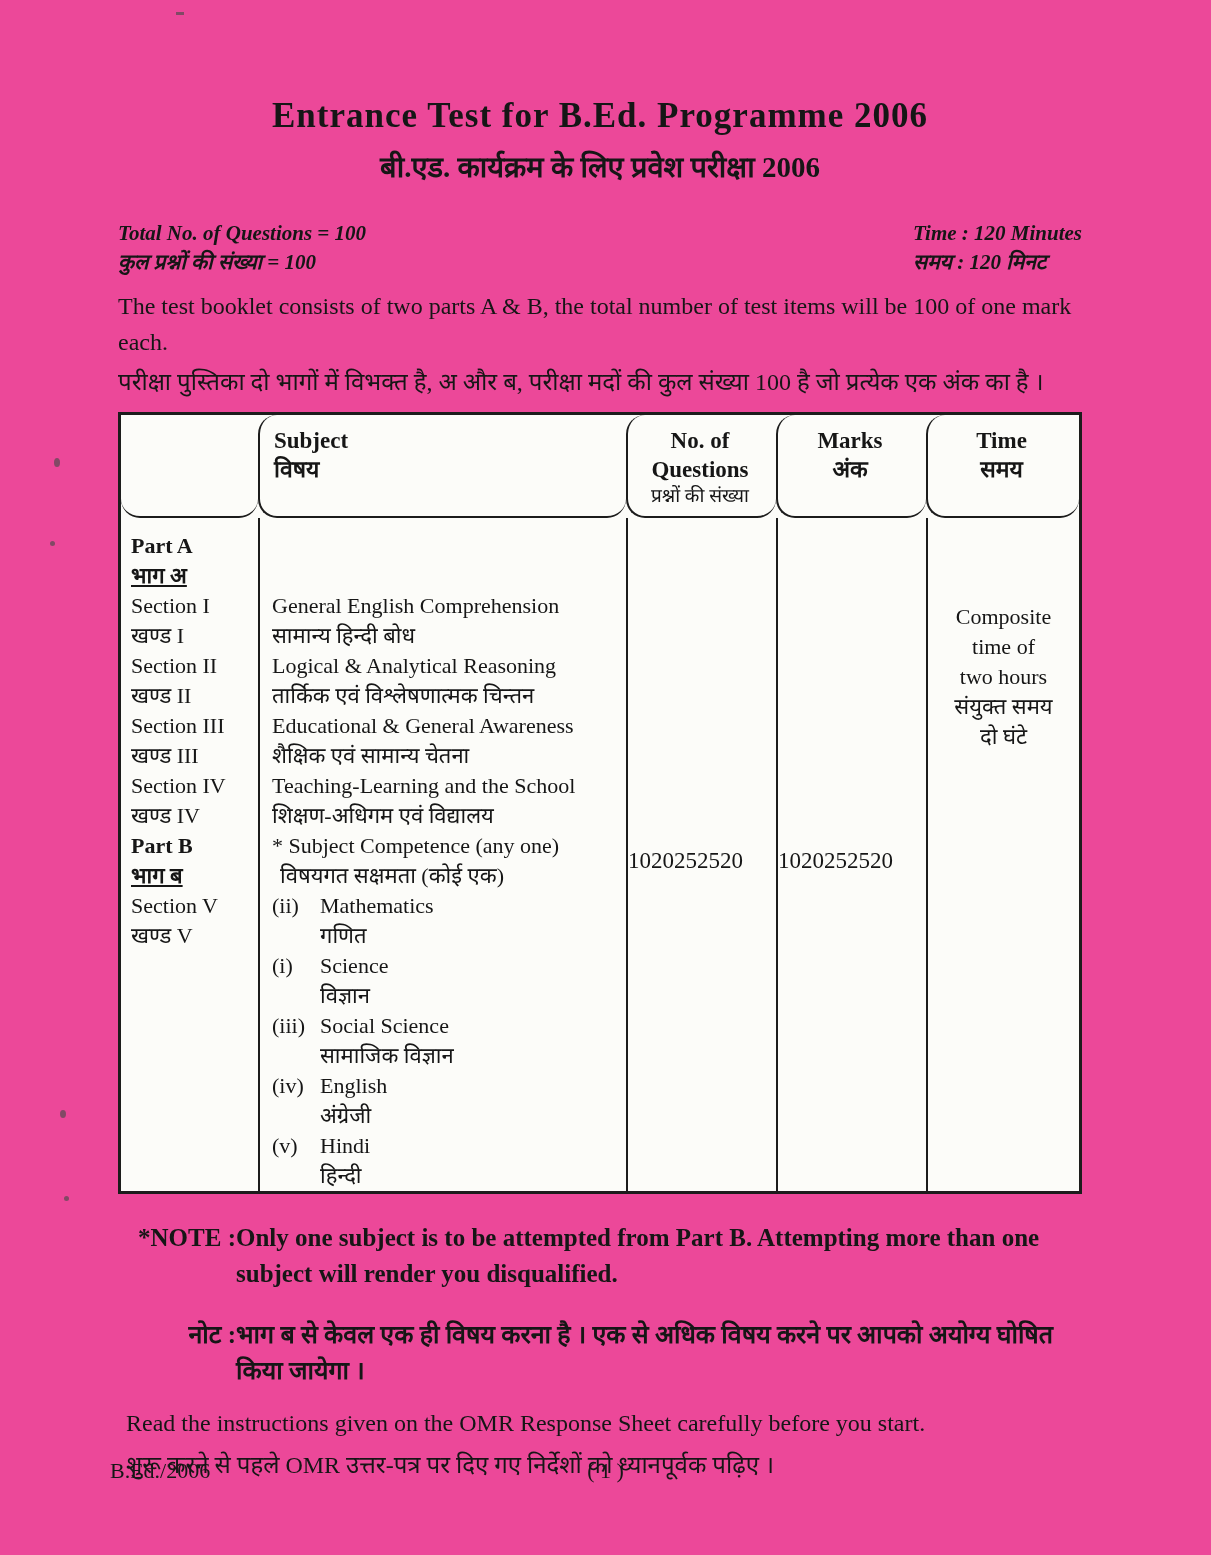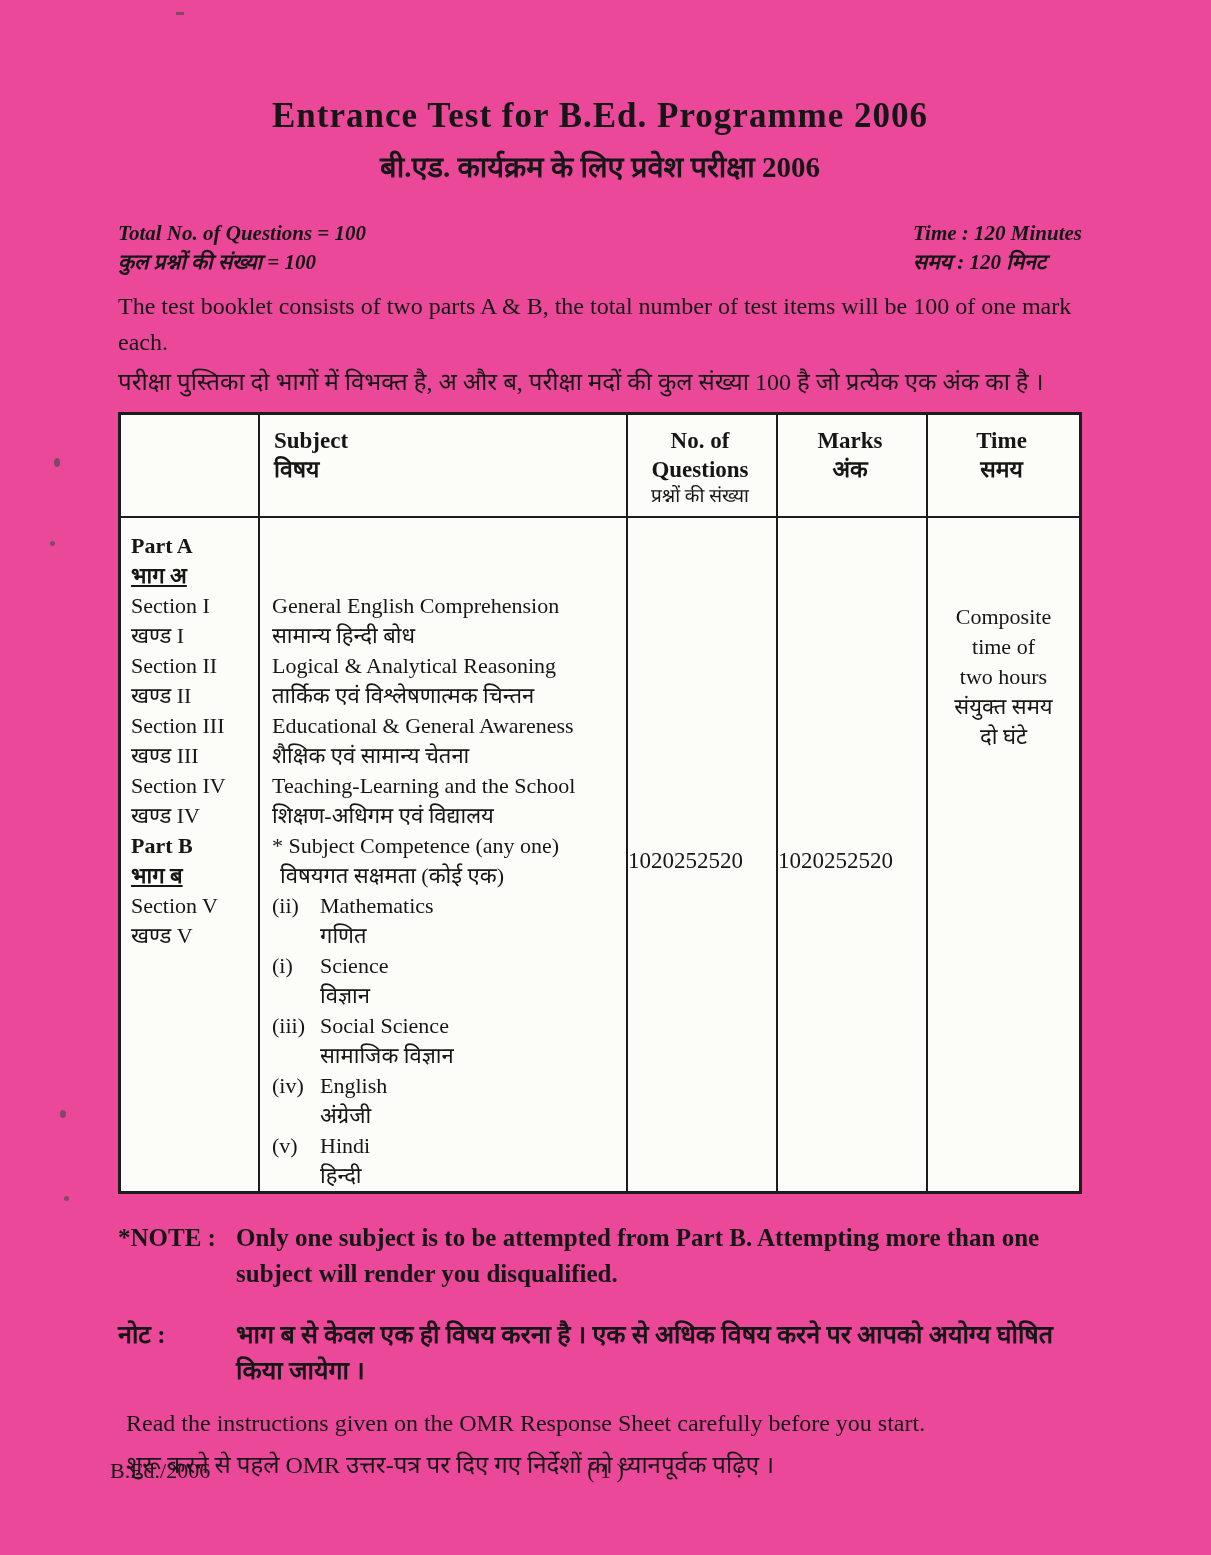--- a/index.html
+++ b/index.html
@@ -56,20 +56,21 @@
   }
   .cell { border-left: 2px solid #1c1c1c; }
   .cell.c1 { border-left: none; }
   .th {
     border-bottom: 2px solid #1c1c1c;
     font-weight: bold;
     text-align: center;
     padding: 12px 4px 8px 0;
     line-height: 1.25;
     font-size: 23px;
+    border-radius: 19px;
   }
   .th.subject-h { text-align: left; padding-left: 14px; }
   .hdr-hi-small { font-size: 19px; font-weight: normal; }
   .td { padding-top: 13px; }
   .ln { line-height: 30px; white-space: nowrap; }
   .left-col { padding-left: 10px; font-size: 22px; }
   .b  { font-weight: bold; }
   .bu { font-weight: bold; text-decoration: underline; }
   .subject-col { padding-left: 12px; font-size: 22px; }
   .spacer2 { height: 60px; }
@@ -87,21 +88,21 @@
 
   
   .note {
     display: flex;
     margin-top: 24px;
     font-size: 25px;
     font-weight: bold;
     line-height: 1.45;
   }
   .note.first { margin-top: 26px; }
-  .note-label { flex: 0 0 118px; }
+  .note-label { flex: 0 0 118px; text-align: right; }
   .note-text { flex: 1; }
   .read { margin: 16px 0 0 8px; font-size: 24px; line-height: 1.5; }
   .read.hi { margin-top: 6px; }
 
   
   .footer { position: absolute; left: 0; top: 1458px; width: 100%; font-size: 22px; }
   .footer-left { position: absolute; left: 110px; top: 0; }
   .footer-page { text-align: center; width: 100%; position: absolute; top: 0; }
 
   

